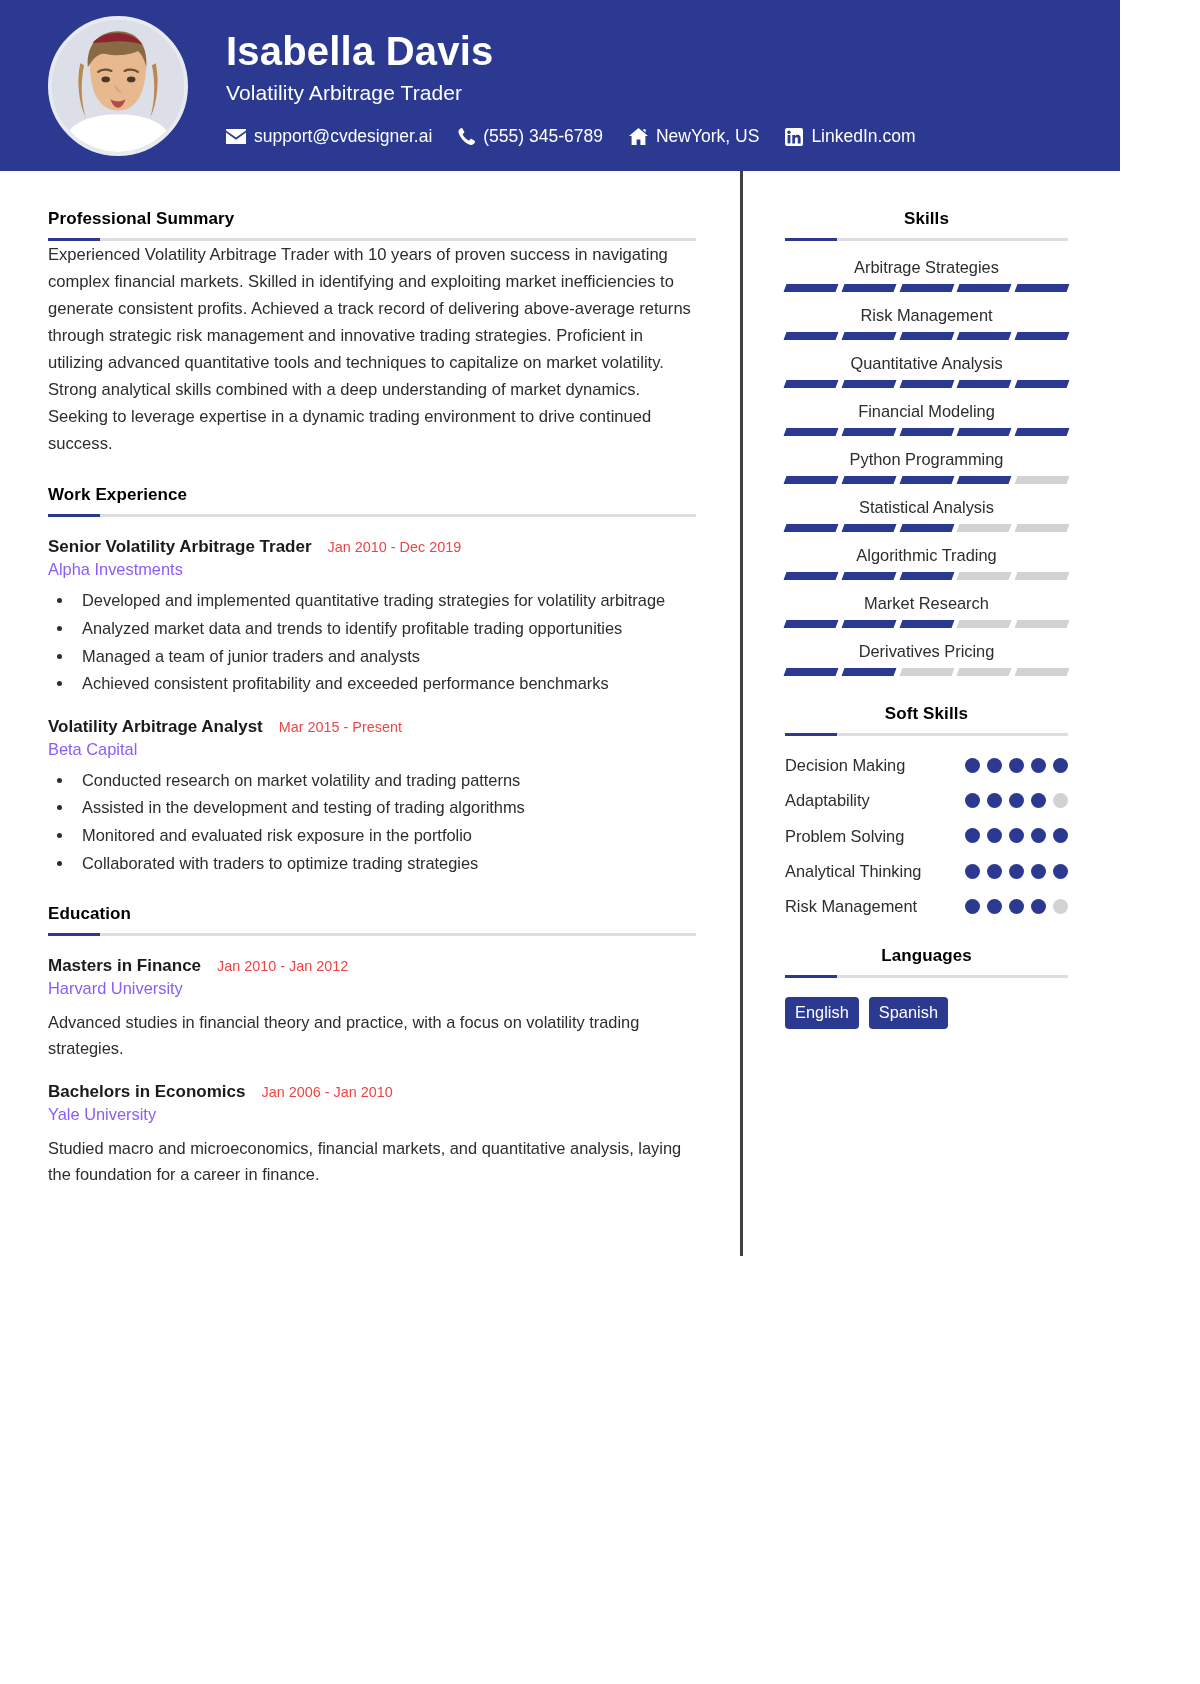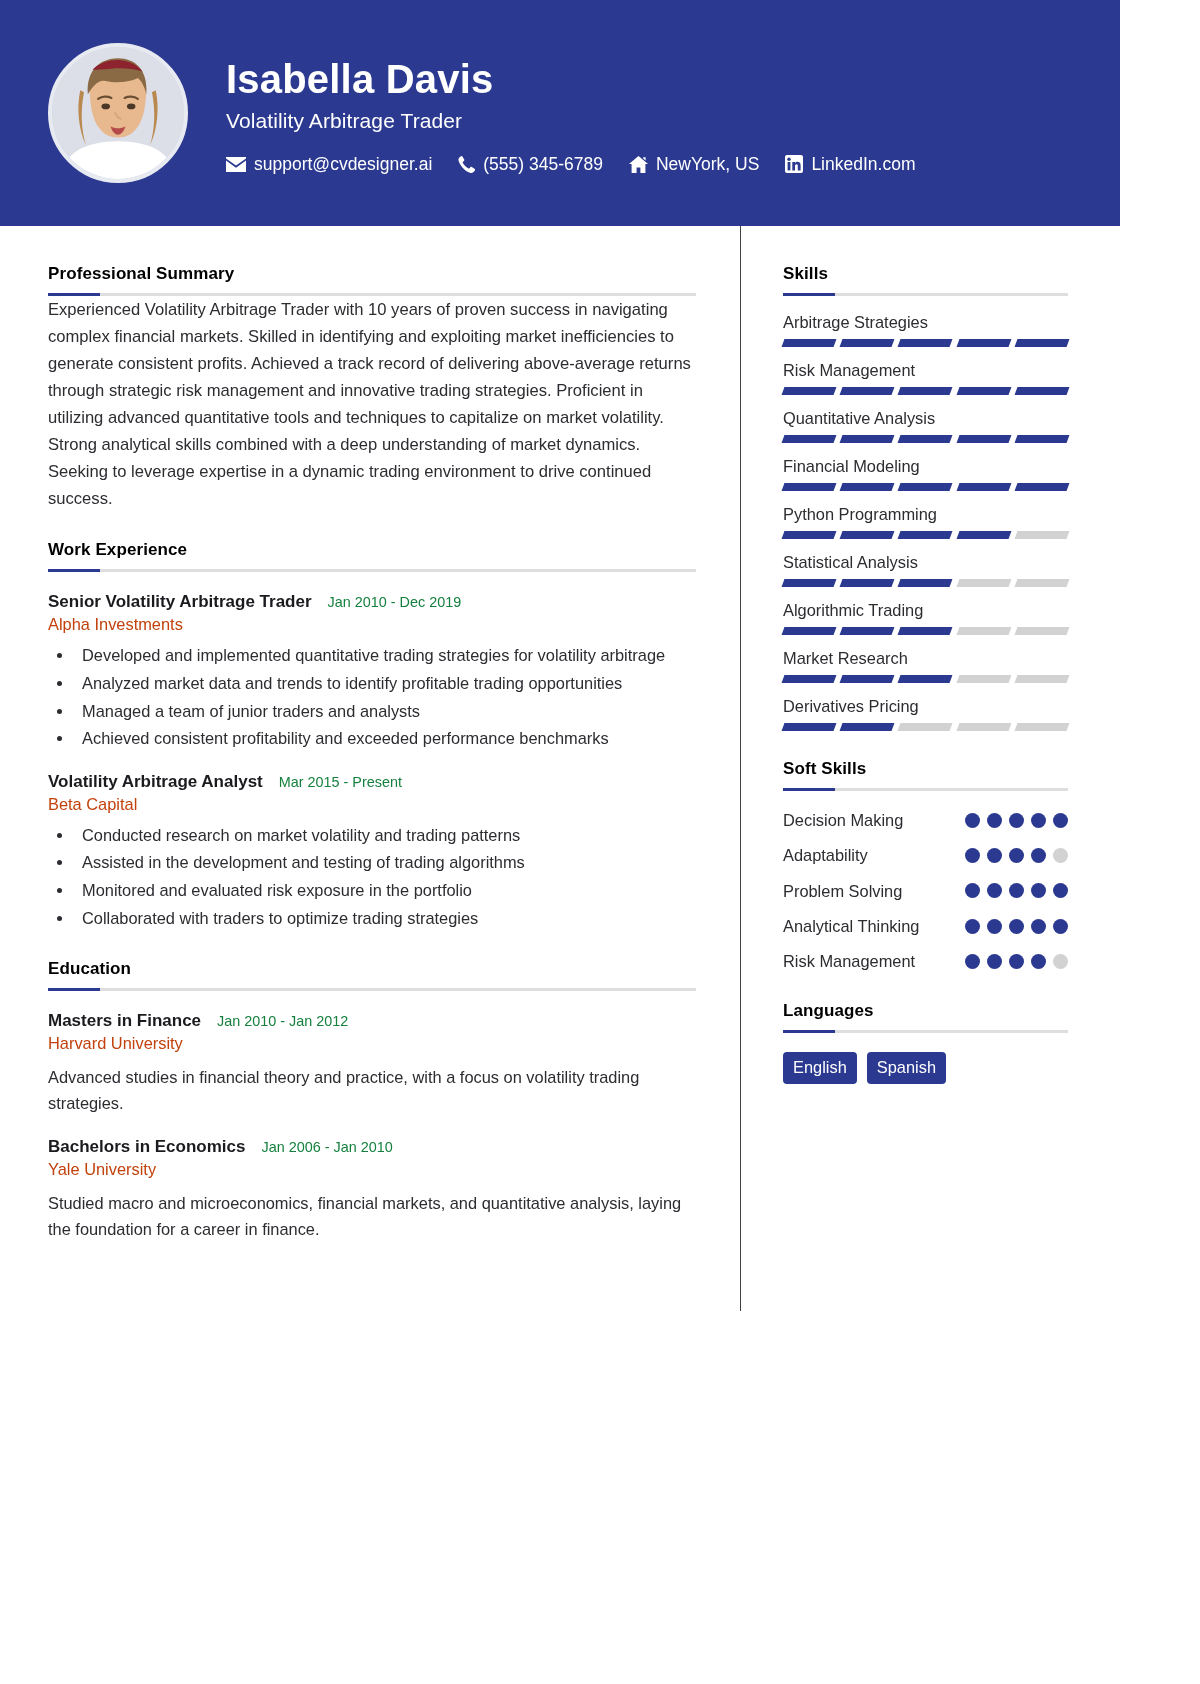--- a/index.html
+++ b/index.html
@@ -11,21 +11,21 @@
   .page {
     width: 1120px;
     min-height: 1684px;
     background: #ffffff;
     position: relative;
   }
 
   
   .header {
     background: #2b3990;
-    height: 226px;
+    height: 171px;
     display: flex;
     align-items: center;
     padding-left: 48px;
     gap: 38px;
   }
   .avatar {
     width: 140px;
     height: 140px;
     border-radius: 50%;
     flex: 0 0 140px;
@@ -72,21 +72,22 @@
     display: flex;
     align-items: stretch;
   }
   .col-main {
     width: 740px;
     padding: 38px 44px 40px 48px;
   }
   .col-side {
     width: 380px;
     padding: 38px 52px 40px 42px;
-    border-left: 1px solid #404040;
+    border-left: 3px solid #404040;
+    text-align: center;
   }
 
   
   .sec-title {
     font-size: 17px;
     font-weight: bold;
     color: #000000;
     letter-spacing: .1px;
   }
   .sec-rule {
@@ -119,26 +120,26 @@
     align-items: baseline;
     gap: 16px;
   }
   .entry-role {
     font-size: 17px;
     font-weight: bold;
     color: #1b1b1f;
   }
   .entry-date {
     font-size: 14.4px;
-    color: #15803d;
+    color: #ef4444;
     white-space: nowrap;
   }
   .entry-org {
     font-size: 16.4px;
-    color: #c2410c;
+    color: #8b5cf6;
     margin-top: 3px;
   }
   .bullets {
     margin: 9px 0 0 26px;
   }
   .bullets li {
     font-size: 16.4px;
     line-height: 1.56;
     color: #2c2c31;
     margin-bottom: 2px;

